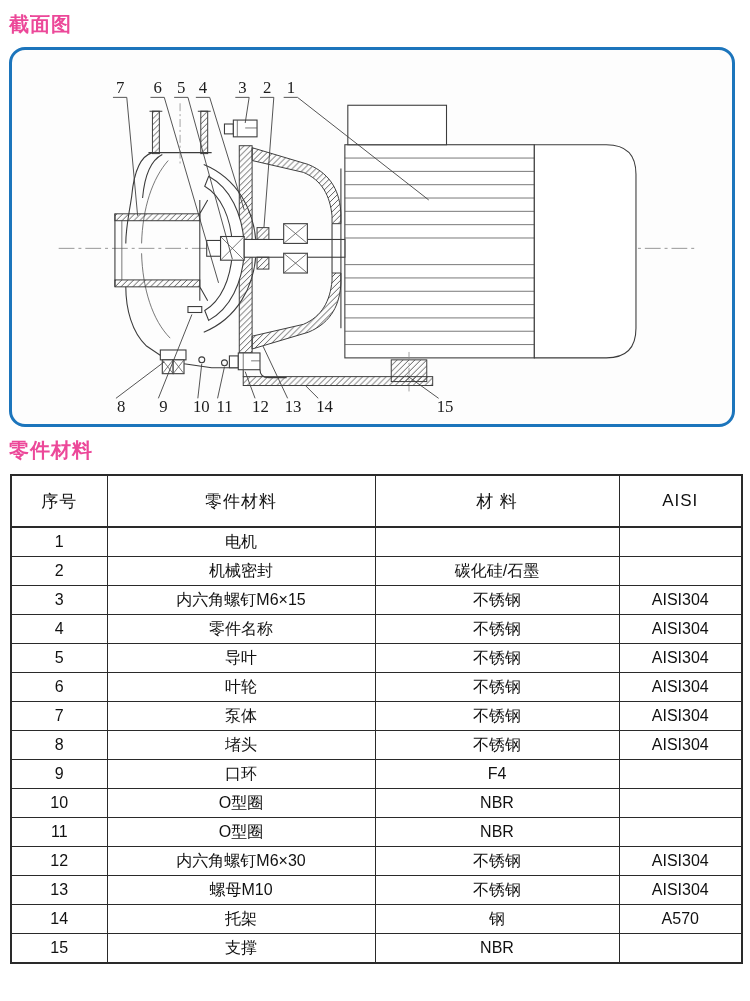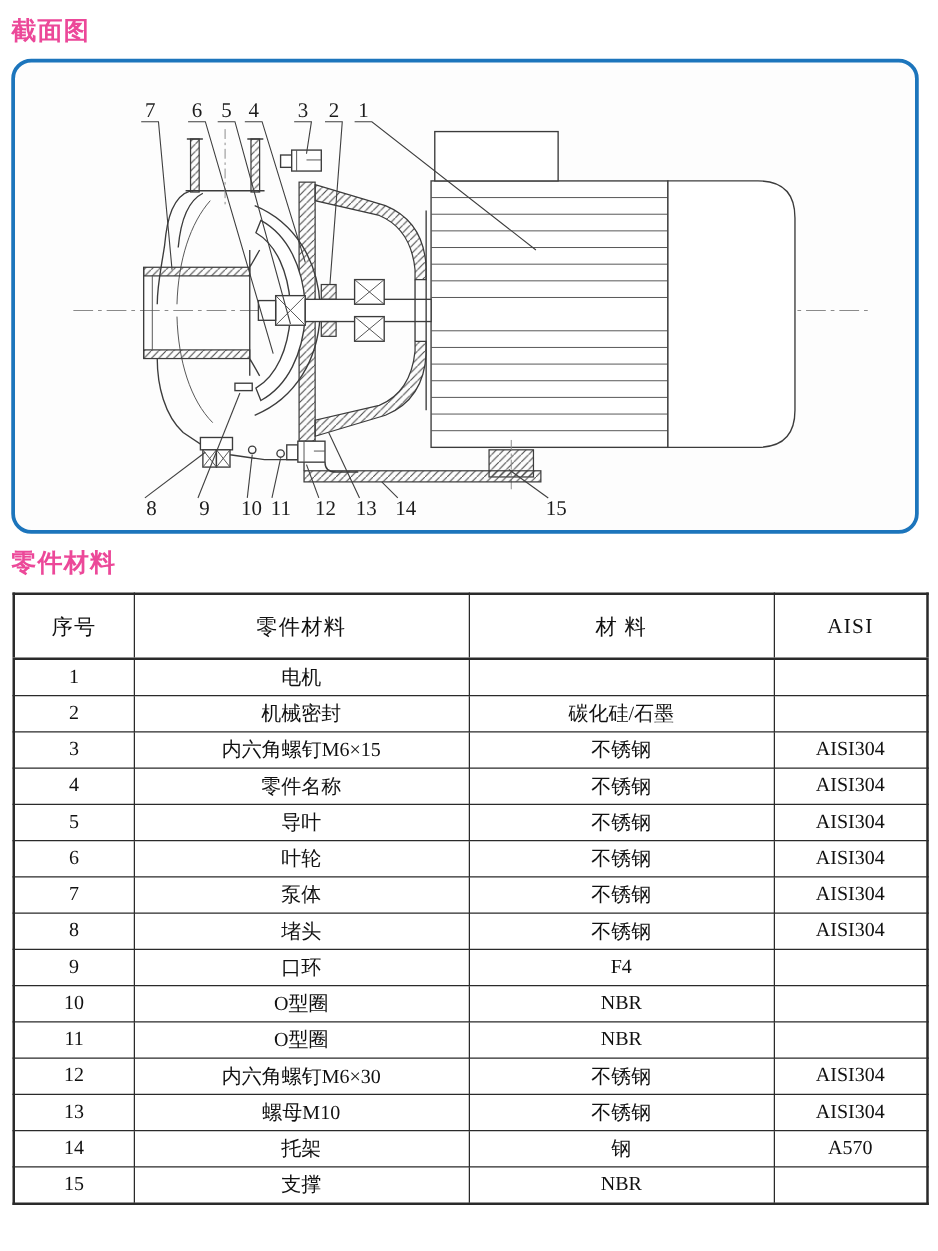--- a/index.html
+++ b/index.html
@@ -24,21 +24,21 @@
   .callout{font-family:"Liberation Serif",serif;font-size:17px;fill:#1c1c1c;}
   .axis{stroke:#8a8a8a;stroke-width:0.9;stroke-dasharray:16 4 3 4;}
   .cdash{stroke:#8a8a8a;stroke-width:0.8;stroke-dasharray:8 3 2 3;}
   .leader{stroke:#3f3f3f;stroke-width:0.9;fill:none;}
 
   table.parts{
     border-collapse:collapse;
     margin-left:10px;
     width:731px;
     table-layout:fixed;
-    font-family:Liberation Serif, serif;
+    font-family:Liberation Sans, sans-serif;
     border:2px solid #2a2a2a;
   }
   table.parts th{
     border:1px solid #2a2a2a;
     border-bottom:2px solid #2a2a2a;
     height:48px;
     font-weight:normal;
     font-size:17px;
     text-align:center;
     letter-spacing:1px;

